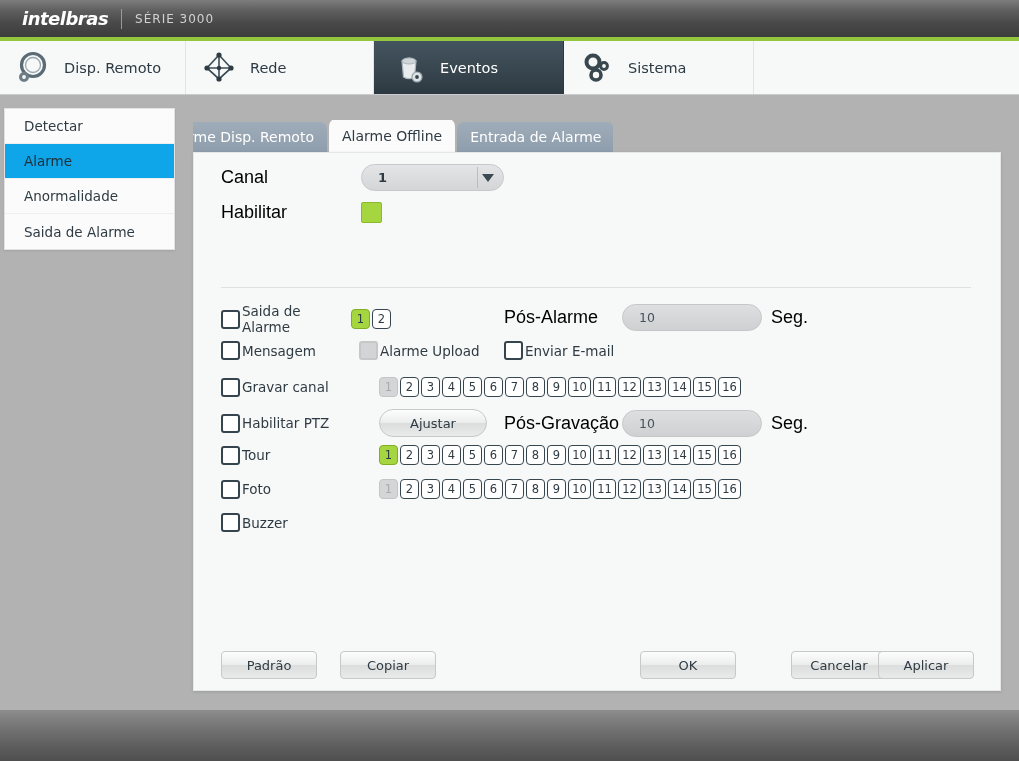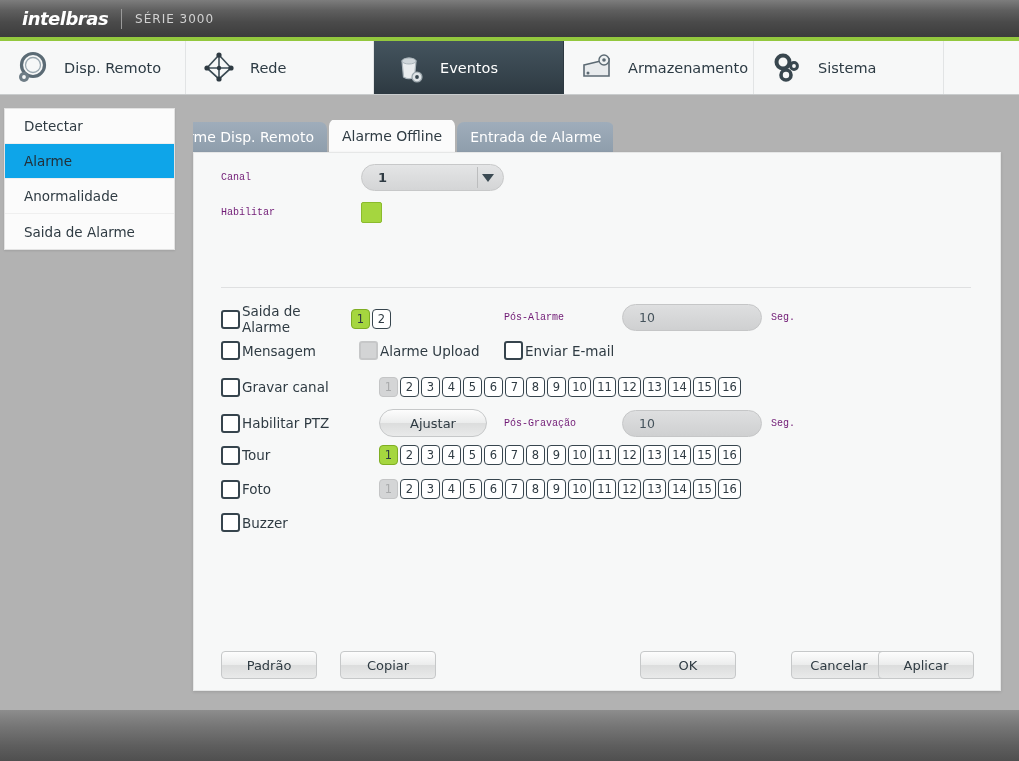--- a/index.html
+++ b/index.html
@@ -115,22 +115,22 @@
   .panel {
     position: absolute; left: 193px; top: 57px;
     width: 808px; height: 539px;
     background: #f7f8f8;
     border: 1px solid #e6e7e7;
     box-shadow: 0 1px 3px rgba(0,0,0,.12);
   }
 
   .row { position: absolute; display: flex; align-items: center; }
   .flabel {
-    font-size: 10px; color: #701a75;
-    font-family: Liberation Mono, monospace;
+    font-size: 18px; color: #000000;
+    font-family: Liberation Sans, sans-serif;
   }
 
   
   .pill-select {
     position: relative; width: 143px; height: 27px;
     background: linear-gradient(to bottom, #e4e5e6 0%, #d4d5d6 100%);
     border: 1px solid #c7c8c9; border-radius: 14px;
     display: flex; align-items: center;
     cursor: pointer;
   }
@@ -268,31 +268,20 @@
       <svg width="38" height="38" viewBox="0 0 38 38">
         <path d="M12 12 q7 -6 14 0 l-1.5 16 q-5.5 3.5 -11 0 Z" fill="#e9ecee" stroke="#aab4ba" stroke-width="1.2"></path>
         <ellipse cx="19" cy="12" rx="7" ry="3" fill="#cfd6da" stroke="#aab4ba" stroke-width="1"></ellipse>
         <circle cx="27" cy="28" r="5" fill="#dfe4e7" stroke="#9aa5ab" stroke-width="1.2"></circle>
         <circle cx="27" cy="28" r="1.9" fill="#38464f"></circle>
       </svg>
     </div>
     <span class="nav-label">Eventos</span>
   </div>
 
-  <div class="navitem" style="width:190px">
-    <div class="nav-icon">
-      <svg width="38" height="38" viewBox="0 0 38 38">
-        <path d="M6 16 L31 10 L31 27 L6 27 Z" fill="#e8ebed" stroke="#5c6a73" stroke-width="1.6"></path>
-        <circle cx="10" cy="24" r="1.5" fill="#5c6a73"></circle>
-        <circle cx="26" cy="11" r="5" fill="#eef1f2" stroke="#5c6a73" stroke-width="1.4"></circle>
-        <circle cx="26" cy="11" r="1.8" fill="#5c6a73"></circle>
-      </svg>
-    </div>
-    <span class="nav-label">Armazenamento</span>
-  </div>
 
   <div class="navitem" style="width:190px">
     <div class="nav-icon">
       <svg width="38" height="38" viewBox="0 0 38 38">
         <circle cx="15" cy="13" r="6.5" fill="none" stroke="#39474f" stroke-width="4"></circle>
         <circle cx="15" cy="13" r="2.4" fill="#f7f8f8"></circle>
         <circle cx="26" cy="17" r="3.4" fill="none" stroke="#39474f" stroke-width="3"></circle>
         <circle cx="18" cy="26" r="5" fill="none" stroke="#39474f" stroke-width="3.6"></circle>
         <circle cx="18" cy="26" r="1.8" fill="#f7f8f8"></circle>
       </svg>

